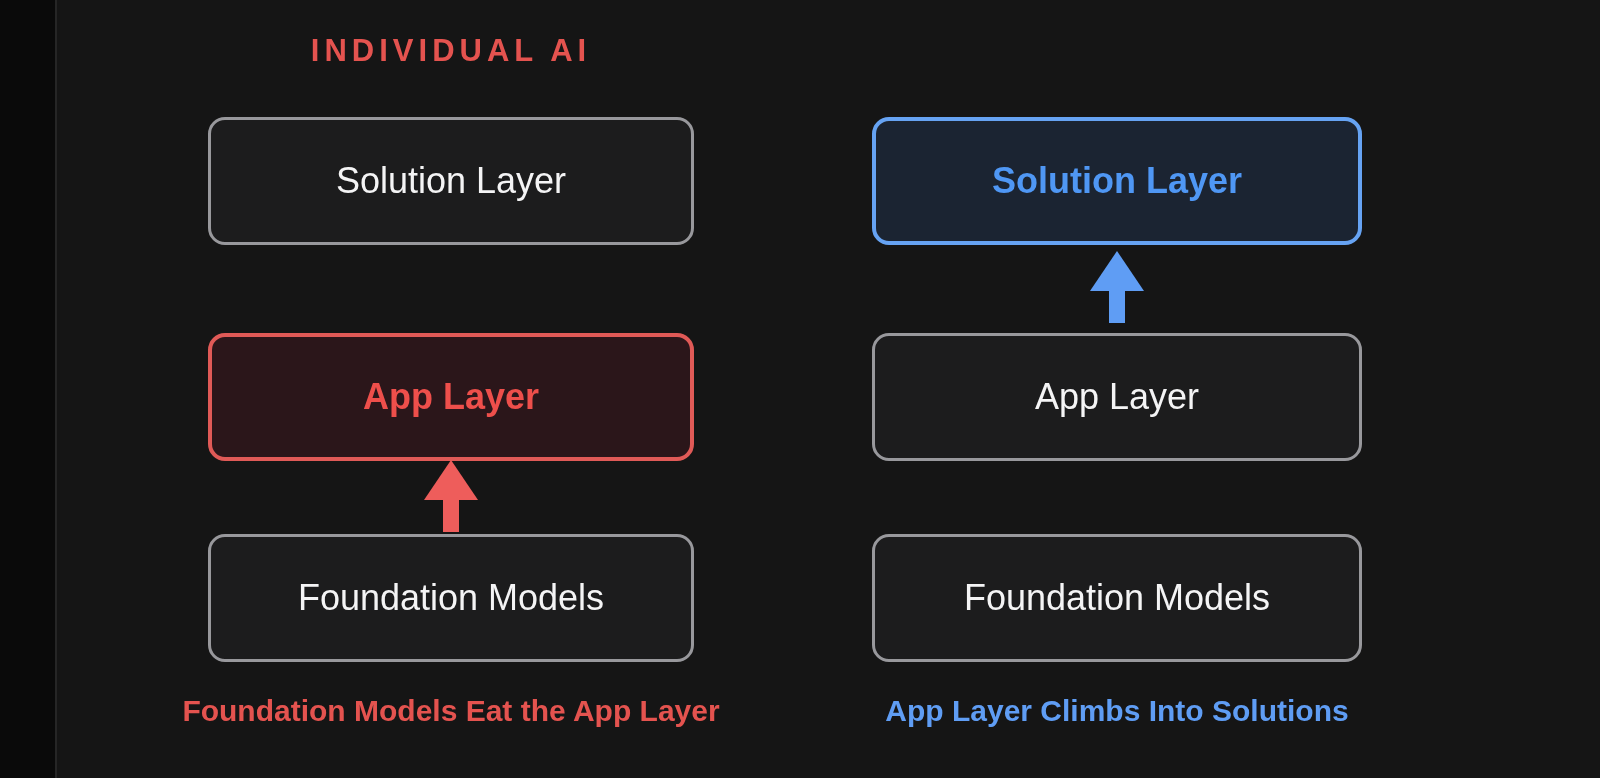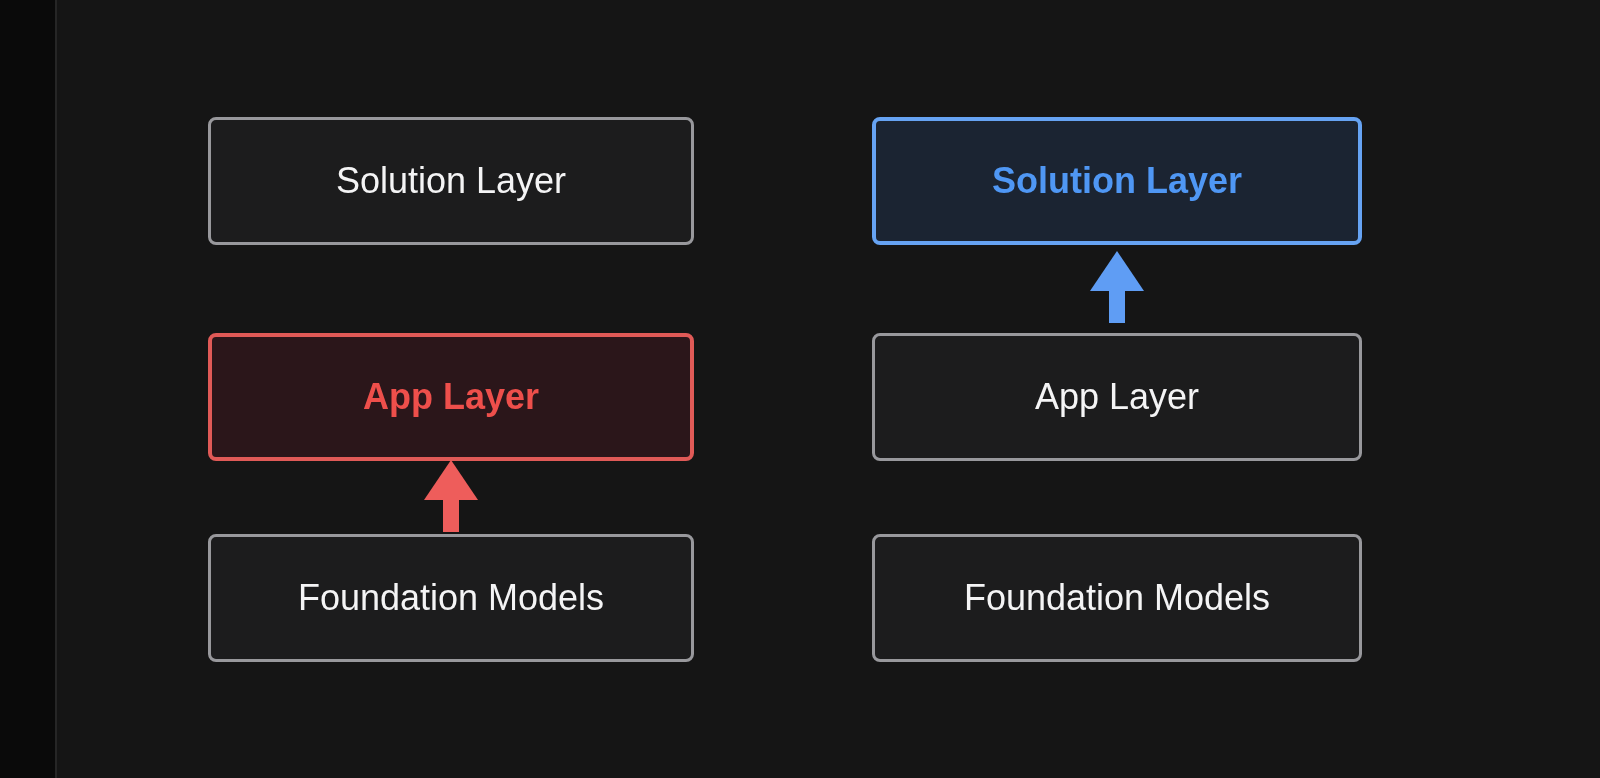--- a/index.html
+++ b/index.html
@@ -41,21 +41,21 @@
     white-space: nowrap;
   }
   #col-individual .col-heading   { color: var(--red-accent); }
   #col-institutional .col-heading { color: var(--blue-accent); }
 
   .layer-box {
     position: absolute;
     left: 0; right: 0;
     height: 128px;
     box-sizing: border-box;
-    border-radius: 8px;
+    border-radius: 17px;
     display: flex;
     align-items: center;
     justify-content: center;
     font-size: 36px;
     white-space: nowrap;
   }
   .layer-box.gray {
     background: var(--gray-box-bg);
     border: 3px solid var(--gray-box-border);
     color: var(--white-text);
@@ -100,38 +100,40 @@
   #col-institutional .caption { color: var(--blue-accent); }
 </style>
 </head>
 <body>
 
 <div id="canvas">
 
   <div class="edge-strip"></div>
 
   <div class="column" id="col-individual">
+    <div class="col-heading">INDIVIDUAL AI</div>
 
     <div class="layer-box gray row-1">
       <span>Solution Layer</span>
     </div>
 
     <div class="layer-box red row-2">
       <span>App Layer</span>
     </div>
 
     <svg class="up-arrow" viewBox="0 0 54 72" aria-hidden="true">
       <polygon points="27,0 54,40 0,40" fill="currentColor"></polygon>
       <rect x="19" y="40" width="16" height="32" fill="currentColor"></rect>
     </svg>
 
     <div class="layer-box gray row-3">
       <span>Foundation Models</span>
     </div>
 
+    <div class="caption">Foundation Models Eat the App Layer</div>
   </div>
 
   <div class="column" id="col-institutional">
 
     <div class="layer-box blue row-1">
       <span>Solution Layer</span>
     </div>
 
     <svg class="up-arrow" viewBox="0 0 54 72" aria-hidden="true">
       <polygon points="27,0 54,40 0,40" fill="currentColor"></polygon>
@@ -139,15 +141,16 @@
     </svg>
 
     <div class="layer-box gray row-2">
       <span>App Layer</span>
     </div>
 
     <div class="layer-box gray row-3">
       <span>Foundation Models</span>
     </div>
 
+    <div class="caption">App Layer Climbs Into Solutions</div>
   </div>
 
 </div>
 
 </body></html>

